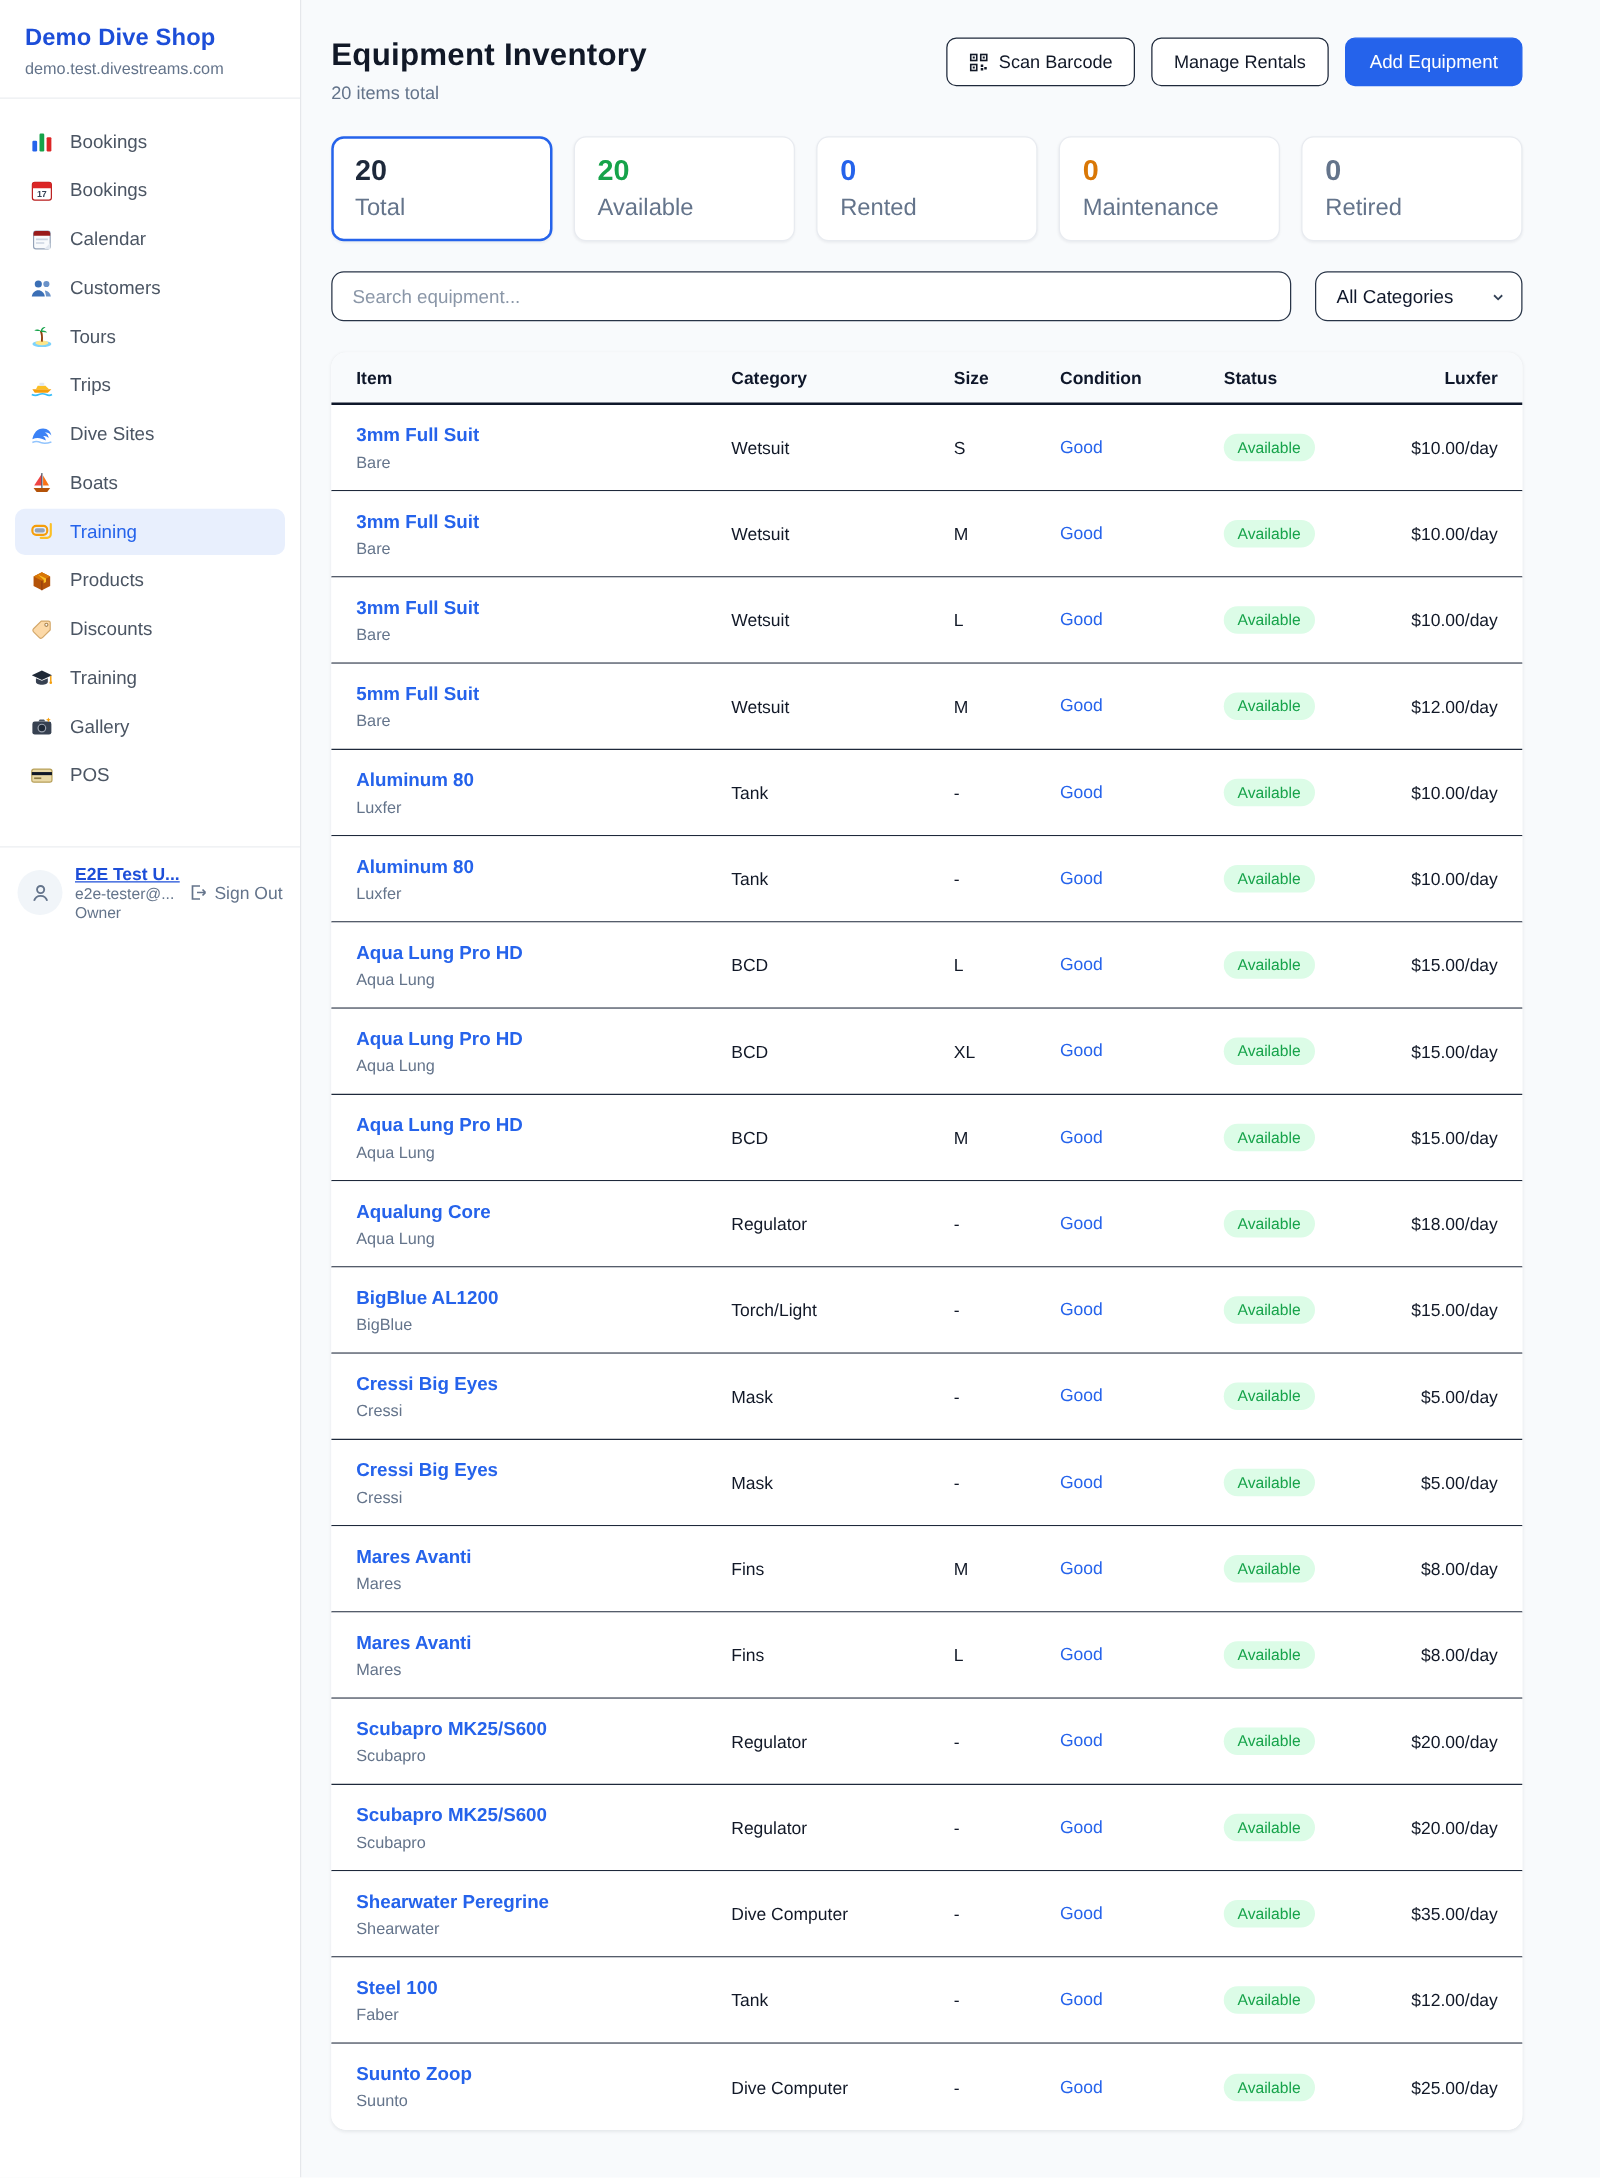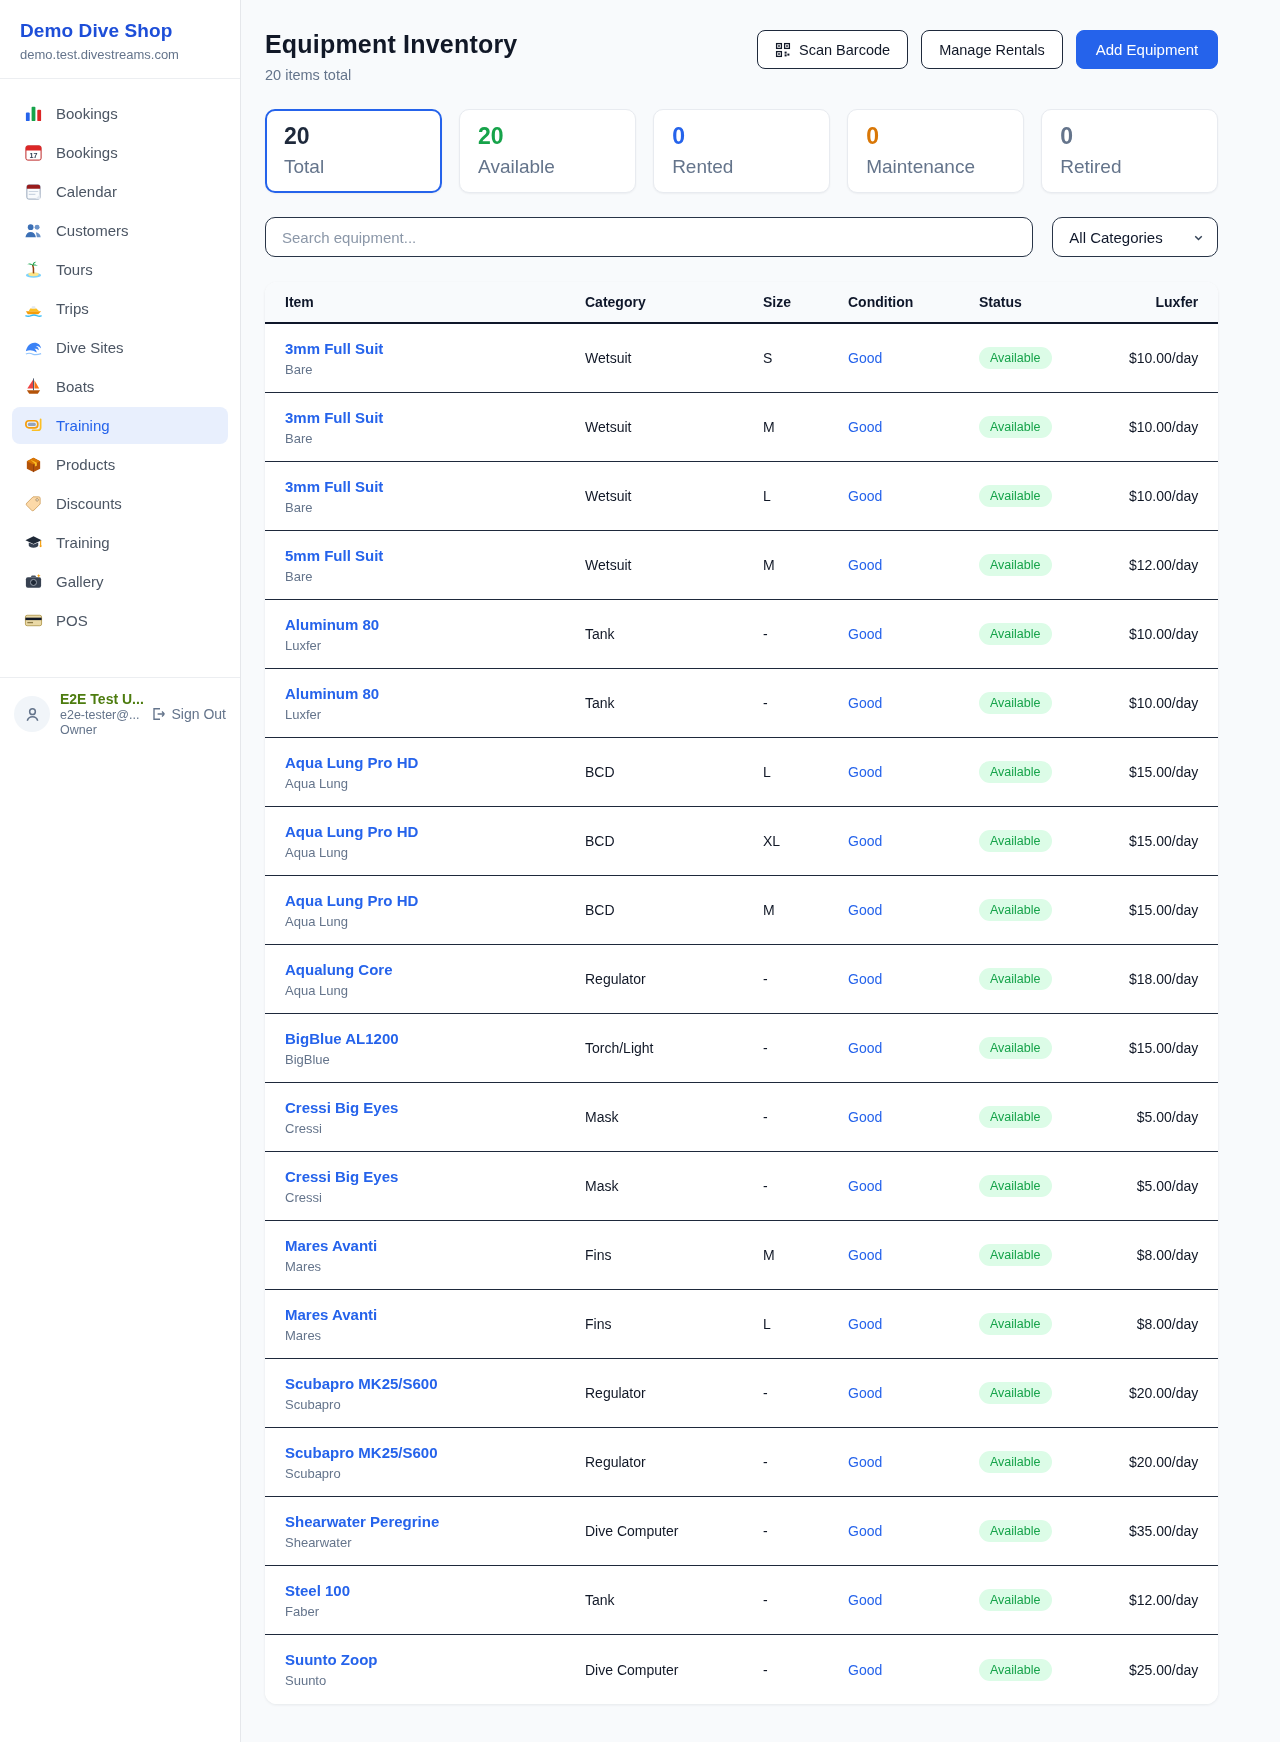--- a/index.html
+++ b/index.html
@@ -16,21 +16,21 @@
   .brand-name { color:#1d4ed8; font-size:19px; font-weight:700; letter-spacing:.1px; }
   .brand-domain { color:#64748b; font-size:13px; margin-top:5px; }
   .nav { padding:14px 0 10px 0; flex:0 0 auto; }
   .nav-item { display:flex; align-items:center; gap:13px; margin:2px 12px; padding:9px 12px; border-radius:8px; color:#4b5563; font-size:15px; cursor:pointer; }
   .nav-item.active { background:#e8effd; color:#2563eb; font-weight:500; }
   .nav-icon { width:19px; height:19px; display:inline-flex; align-items:center; justify-content:center; flex:0 0 19px; }
   .nav-icon svg { width:19px; height:19px; display:block; }
   .side-footer { border-top:1px solid #eceef1; margin-top:26px; padding:13px 14px; display:flex; align-items:center; gap:10px; }
   .avatar { width:36px; height:36px; border-radius:50%; background:#f1f5f9; display:flex; align-items:center; justify-content:center; flex:0 0 36px; }
   .user-meta { flex:1; min-width:0; }
-  .user-name { font-size:14px; font-weight:700; color:#4d7c0f; white-space:nowrap; }
+  .user-name { font-size:14px; font-weight:700; color:#1d4ed8; white-space:nowrap;text-decoration:underline; }
   .user-email,.user-role { font-size:12.5px; color:#64748b; margin-top:1px; white-space:nowrap; }
   .signout { display:flex; align-items:center; gap:6px; color:#64748b; font-size:14px; cursor:pointer; white-space:nowrap; }
 
   
   .main { flex:1; padding:30px 32px 26px 24px; }
   .page-head { display:flex; justify-content:space-between; align-items:flex-start; margin-bottom:26px; }
   .page-title { font-size:25px; font-weight:700; color:#111827; letter-spacing:.2px; }
   .page-sub { font-size:14.5px; color:#64748b; margin-top:8px; }
   .head-actions { display:flex; gap:13px; align-items:center; }
   .btn { display:flex; align-items:center; gap:8px; height:39px; padding:0 17px; border-radius:8px; font-size:14.5px; cursor:pointer; background:#fff; border:1px solid #1e293b; color:#111827; font-weight:500; }

